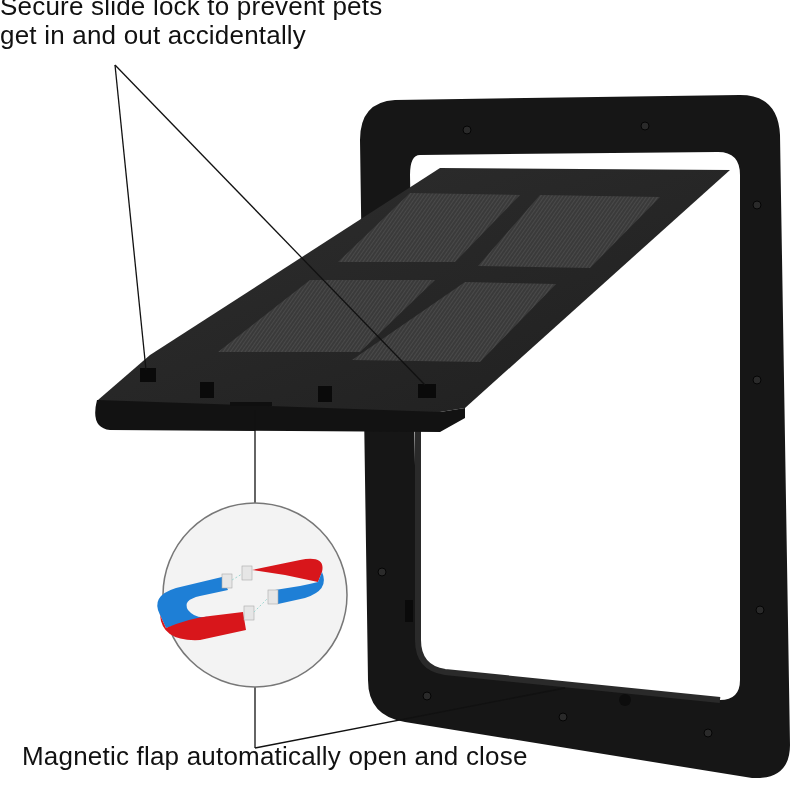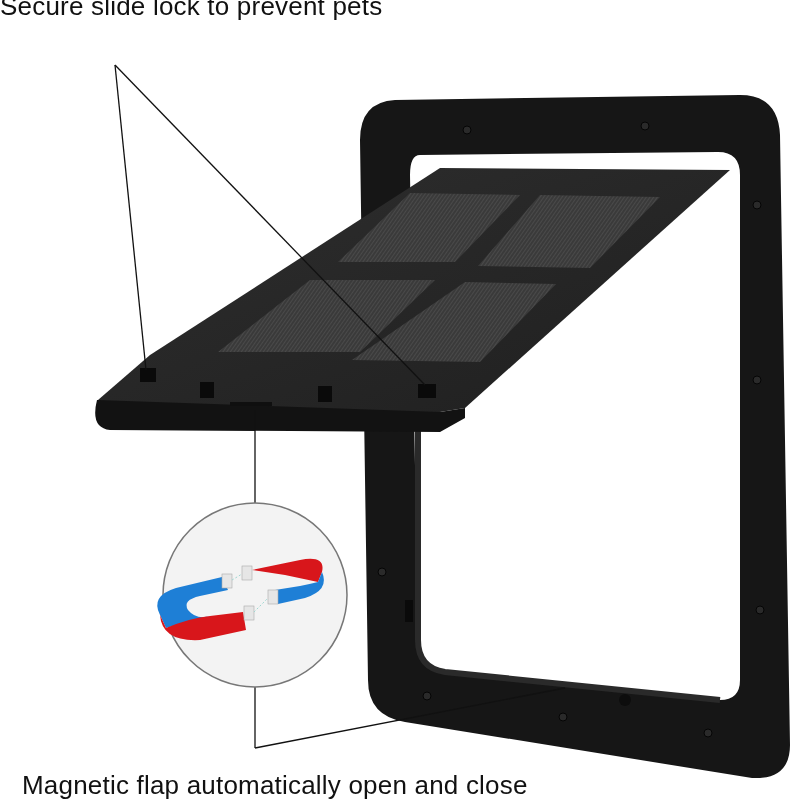--- a/index.html
+++ b/index.html
@@ -1,28 +1,29 @@
 <!DOCTYPE html>
 <html><head>
 <meta charset="utf-8">
 <style>
   html, body { margin: 0; padding: 0; background: #ffffff; }
   body { width: 800px; height: 800px; position: relative; overflow: hidden;
          font-family: "Liberation Sans", sans-serif; }
   .caption { position: absolute; color: #111111; font-size: 26px; line-height: 29px;
              letter-spacing: 0.2px; }
   .caption-top { left: 0px; top: -8px; width: 460px; }
-  .caption-bottom { left: 22px; top: 742px; width: 600px; margin-top: 29px; }
+  .caption-bottom { left: 22px; top: 742px; width: 600px; }
   svg.scene { position: absolute; left: 0; top: 0; }
 </style>
 </head>
 <body>
 
 <div class="caption caption-top">
   <div>Secure slide lock to prevent pets</div>
+  <div>get in and out accidentally</div>
 </div>
 
 <svg class="scene" width="800" height="800" viewBox="0 0 800 800">
   <defs>
     <pattern id="mesh" width="3" height="3" patternUnits="userSpaceOnUse" patternTransform="rotate(35)">
       <rect width="3" height="3" fill="#3a3a3a"></rect>
       <line x1="0" y1="0" x2="0" y2="3" stroke="#5a5a5a" stroke-width="1"></line>
     </pattern>
     <linearGradient id="flapGrad" x1="0" y1="0" x2="1" y2="1">
       <stop offset="0" stop-color="#2e2e2e"></stop>

